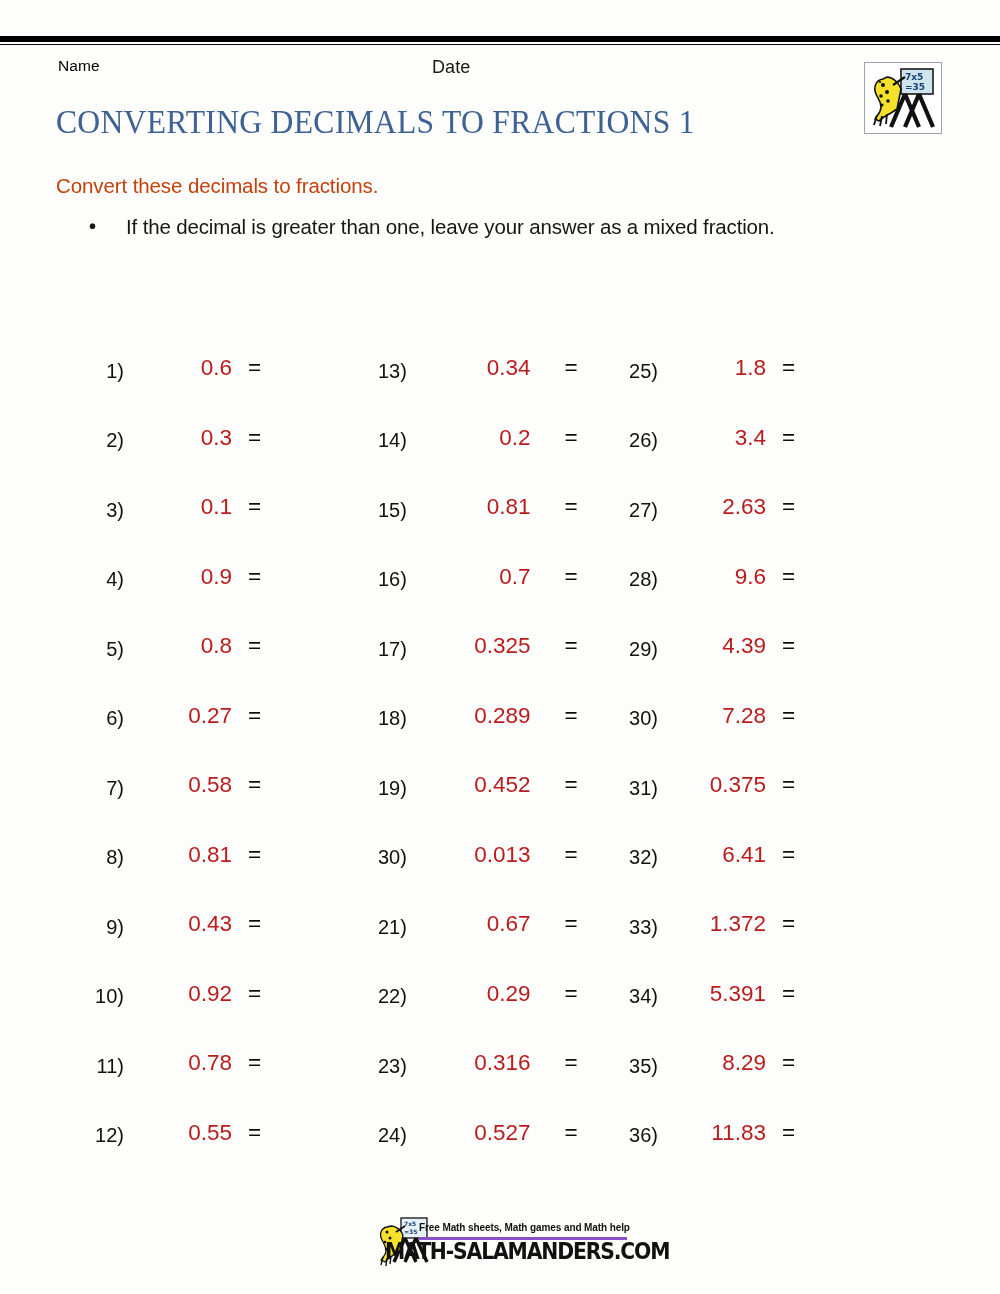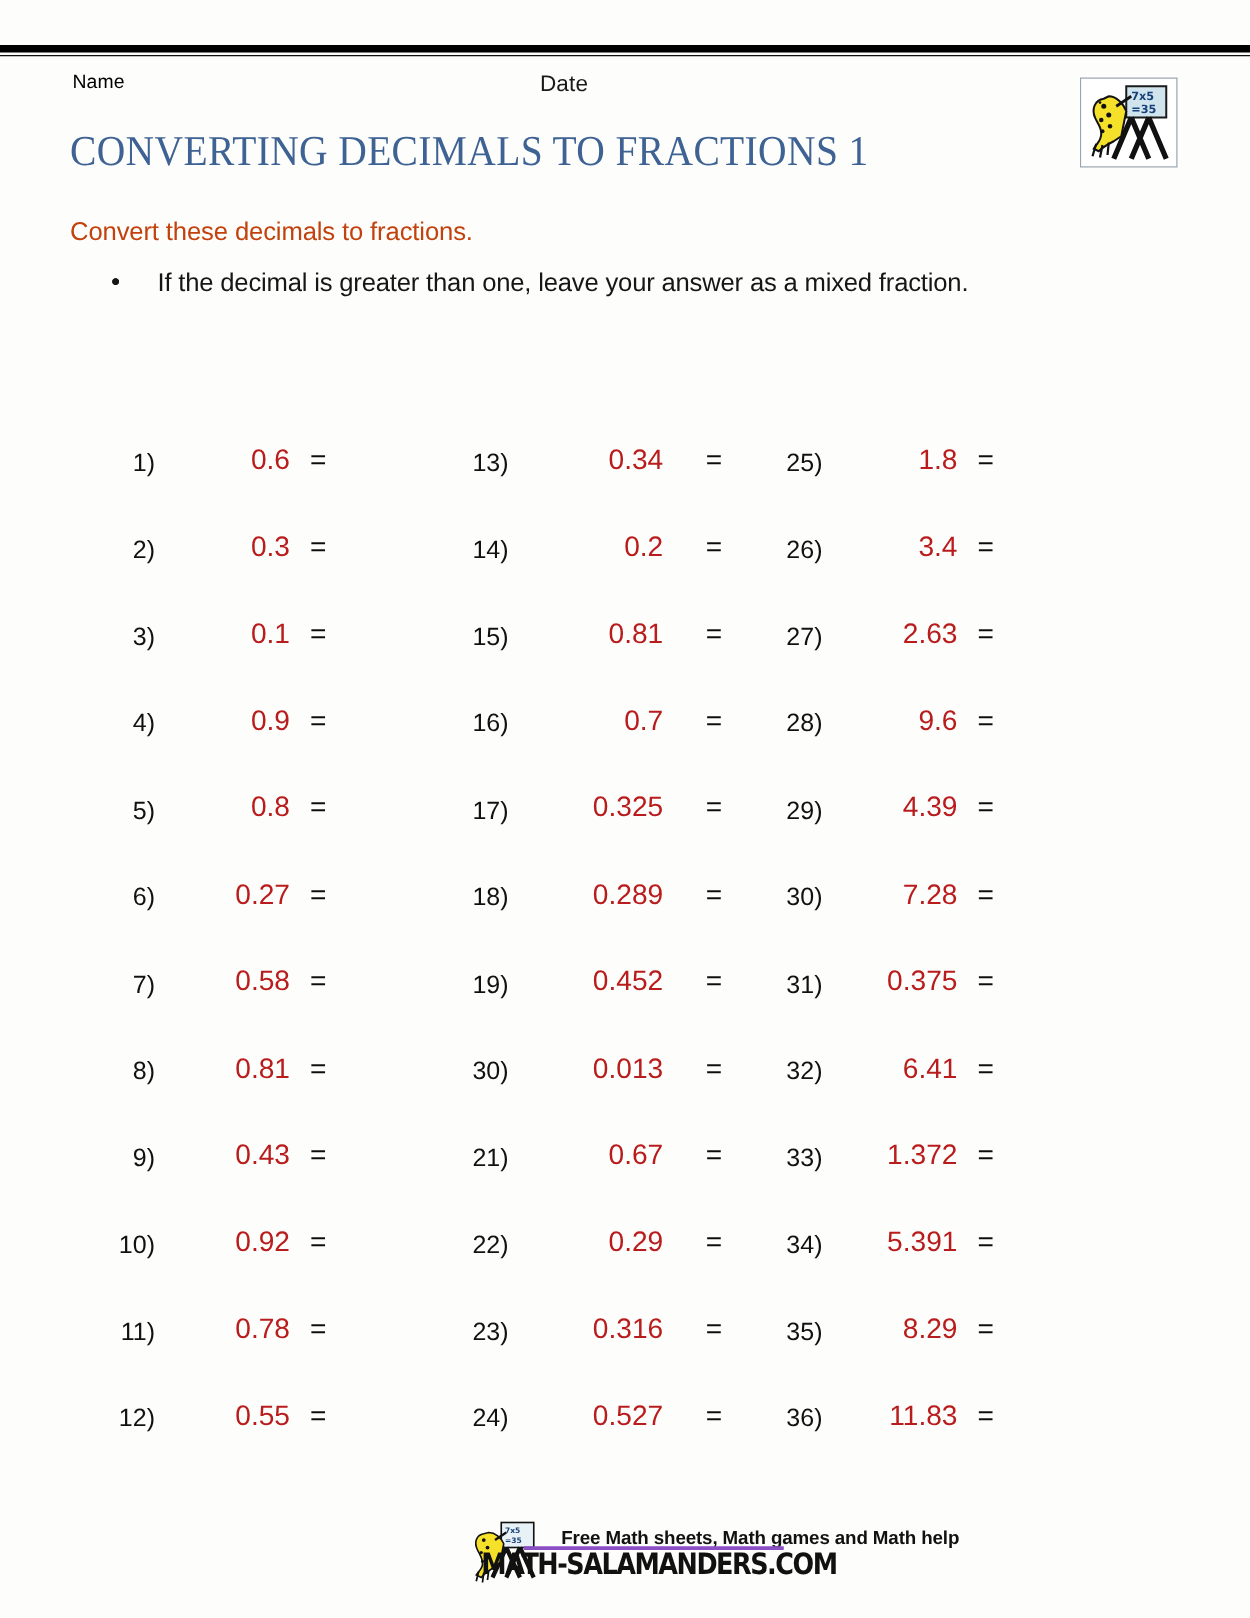--- a/index.html
+++ b/index.html
@@ -176,26 +176,25 @@
   }
   .footer-logo-svg {
     position: absolute;
     left: 0;
     top: 0;
   }
   .footer-tagline {
     position: absolute;
     left: 44px;
     top: 6px;
-    font-size: 15px;
+    font-size: 10px;
     font-weight: bold;
     color: #111111;
     white-space: nowrap;
     letter-spacing: -0.1px;
-    margin-left: 30px;
   }
   .footer-underline {
     position: absolute;
     left: 44px;
     top: 21px;
     width: 208px;
     height: 2.5px;
     background: #8a4fc4;
   }
   .footer-brand {

